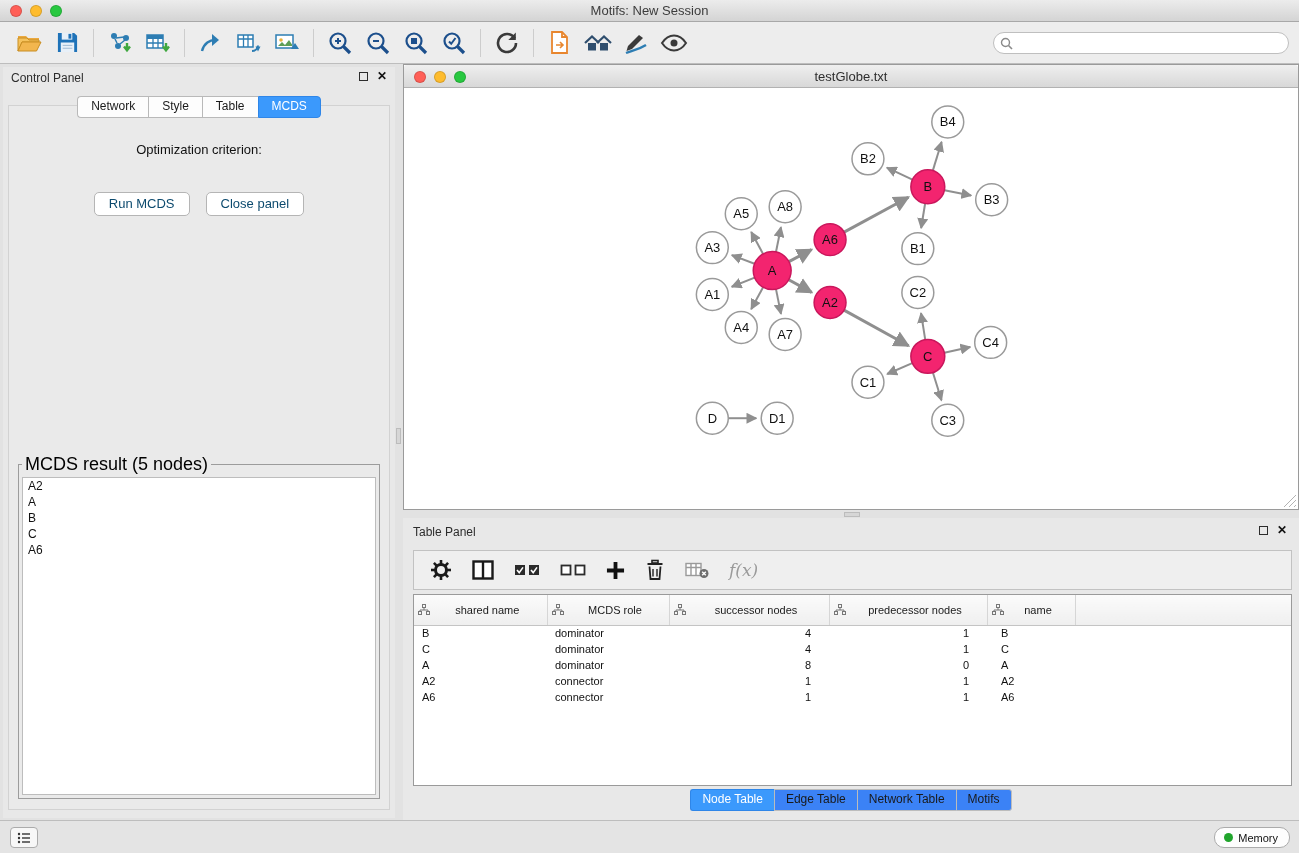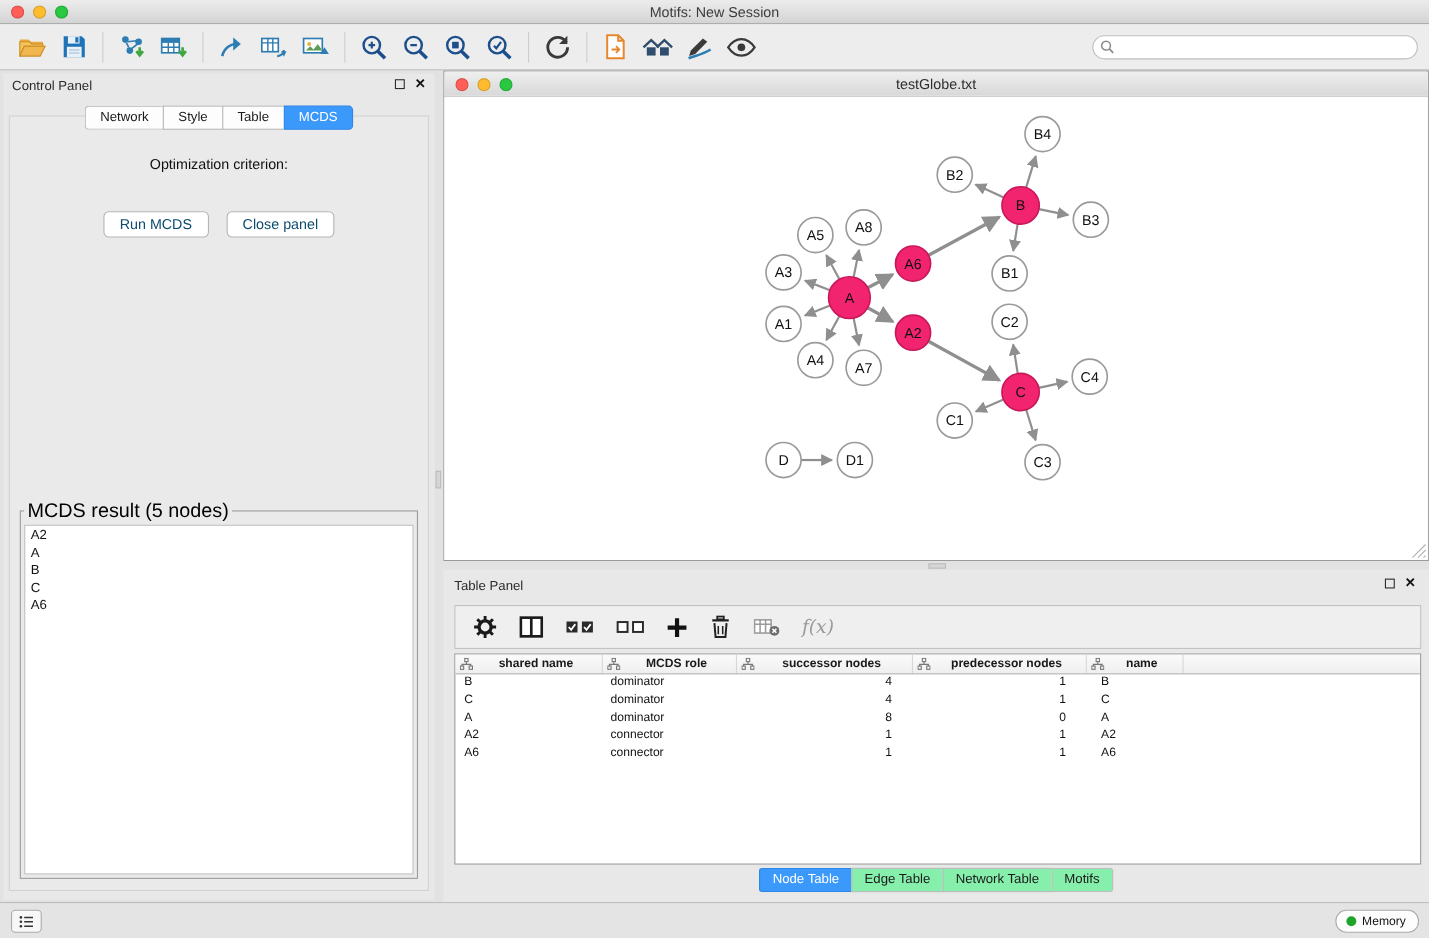--- a/index.html
+++ b/index.html
@@ -127,33 +127,33 @@
   .fx-label { font-family:"DejaVu Serif", serif; font-style:italic; font-size:17px; color:#9a9a9a; }
 
   .tp-table-wrap {
     position:absolute; left:10px; right:7px; top:76px; bottom:34px;
     background:#fff; border:1px solid #9a9a9a; overflow:hidden;
   }
   table { border-collapse:collapse; width:100%; table-layout:fixed; font-size:11px; }
   th {
     background:linear-gradient(#fbfbfb,#efefef);
     border-right:1px solid #d6d6d6; border-bottom:1px solid #c4c4c4;
-    font-weight:bold; height:17px; color:#1a1a1a; padding:0 4px;
+    font-weight:normal; height:30px; color:#1a1a1a; padding:0 4px;
   }
   th.filler { border-right:none; }
   .th-inner { display:flex; align-items:center; }
   .th-icon { flex:none; display:inline-flex; margin-right:2px; }
   .th-label { flex:1; text-align:center; }
   td { height:16px; padding:0 8px; color:#111; white-space:nowrap; overflow:hidden; }
   td.num { text-align:right; padding-right:18px; }
   td.name-col { padding-left:14px; }
 
   .tp-tabs { position:absolute; bottom:9px; left:0; right:0; display:flex; justify-content:center;align-items:center; }
   .tp-tab {
-    font-size:12px; padding:3px 11px 4px; background:#86efac;
+    font-size:12px; padding:3px 11px 4px; background:#3b82f6;
     border:1px solid #bcbcbc; border-right:none; color:#1a1a1a; line-height:13px;
   }
   .tp-tab:first-child { border-radius:3px 0 0 3px; }
   .tp-tab:last-child { border-right:1px solid #bcbcbc; border-radius:0 3px 3px 0; }
   .tp-tab.active { background:#3b99fc; border-color:#2f86e8; color:#fff; }
 
   
   .status-bar {
     position:absolute; left:0; right:0; bottom:0; height:33px;
     background:#e4e4e4; border-top:1px solid #bdbdbd;

